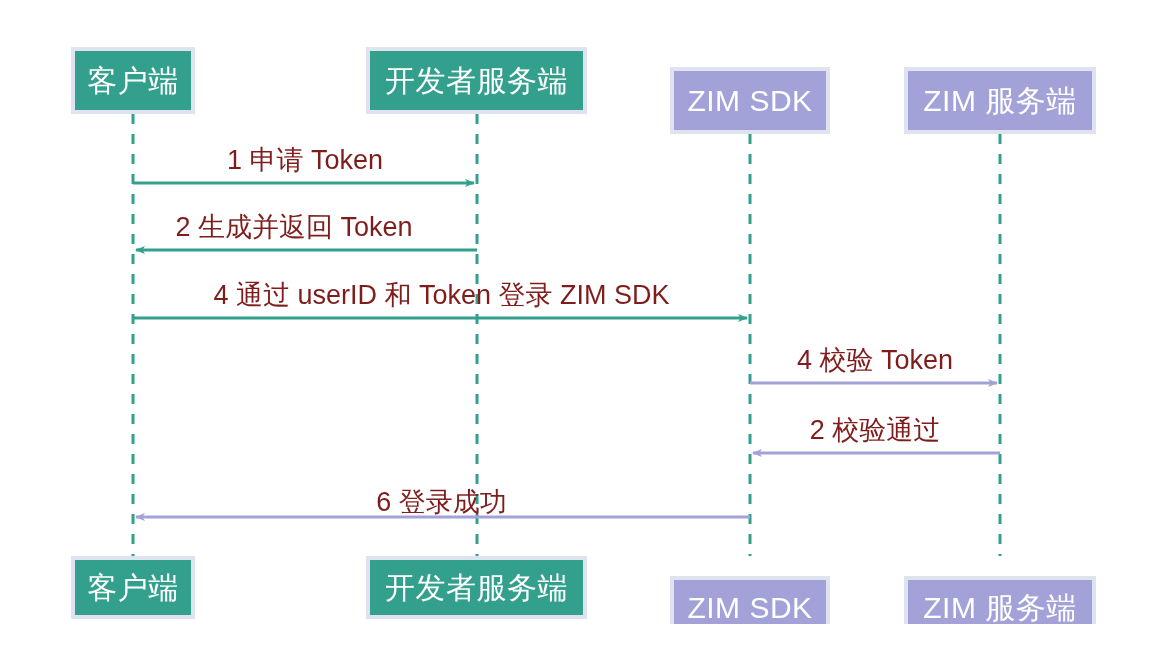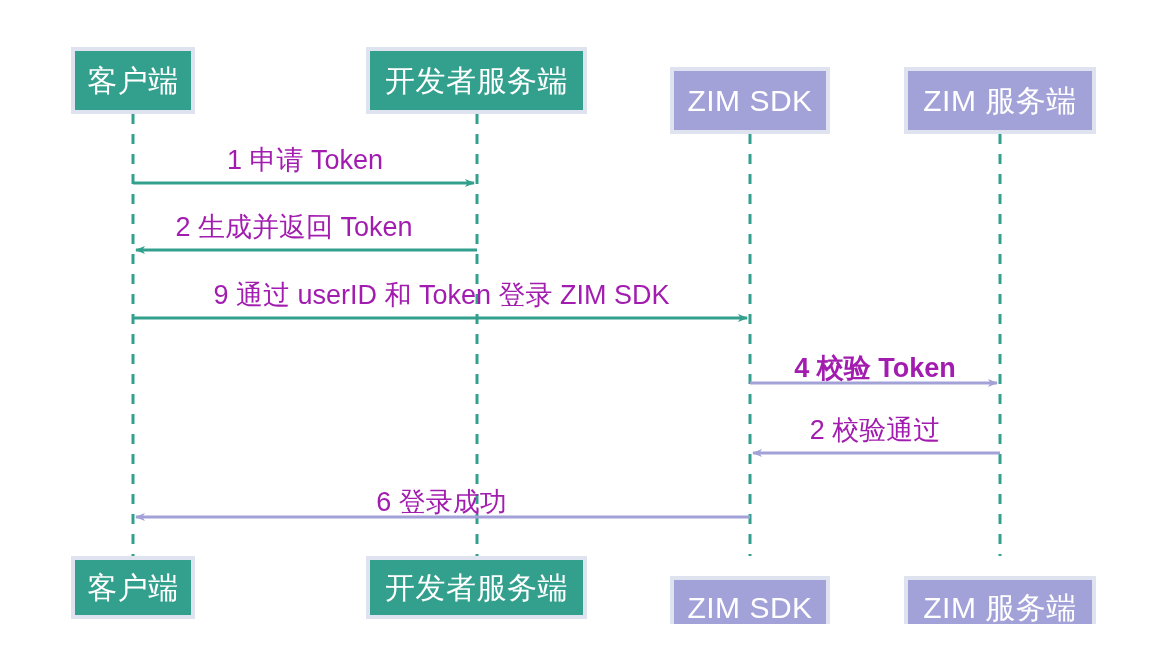--- a/index.html
+++ b/index.html
@@ -37,21 +37,21 @@
     line-height: 1;
     letter-spacing: 0.5px;
     white-space: nowrap;
     user-select: none;
   }
   .participant-box.teal  { background: #32a08d; }
   .participant-box.purple{ background: #a3a2d8; margin-top: 20px; }
 
   .msg-label {
     position: absolute;
-    color: #a21caf;
+    color: #7f1d1d;
     font-size: 27px;
     line-height: 1;
     white-space: nowrap;
     transform: translateX(-50%);
     user-select: none;
   }
 </style>
 </head>
 <body>
 
@@ -106,19 +106,19 @@
       <div class="participant-box purple" style="left: 670px; width: 160px; top: 556px; height: 63px;">
         <span>ZIM SDK</span>
       </div>
       <div class="participant-box purple" style="left: 904px; width: 192px; top: 556px; height: 63px;">
         <span>ZIM 服务端</span>
       </div>
     </div>
   <div id="labels">
       <div class="msg-label" style="left: 305px; top: 147px;">1 申请 Token</div>
       <div class="msg-label" style="left: 294px; top: 214px;">2 生成并返回 Token</div>
-      <div class="msg-label" style="left: 441.5px; top: 282px;">9 通过 userID 和 Token 登录 ZIM SDK</div>
-      <div class="msg-label" style="left: 875px; top: 355px; font-weight: bold;">4 校验 Token</div>
+      <div class="msg-label" style="left: 441.5px; top: 282px;">4 通过 userID 和 Token 登录 ZIM SDK</div>
+      <div class="msg-label" style="left: 875px; top: 347px;">4 校验 Token</div>
       <div class="msg-label" style="left: 875px; top: 417px;">2 校验通过</div>
       <div class="msg-label" style="left: 441.5px; top: 489px;">6 登录成功</div>
     </div>
 
 </div>
 
 </body></html>

